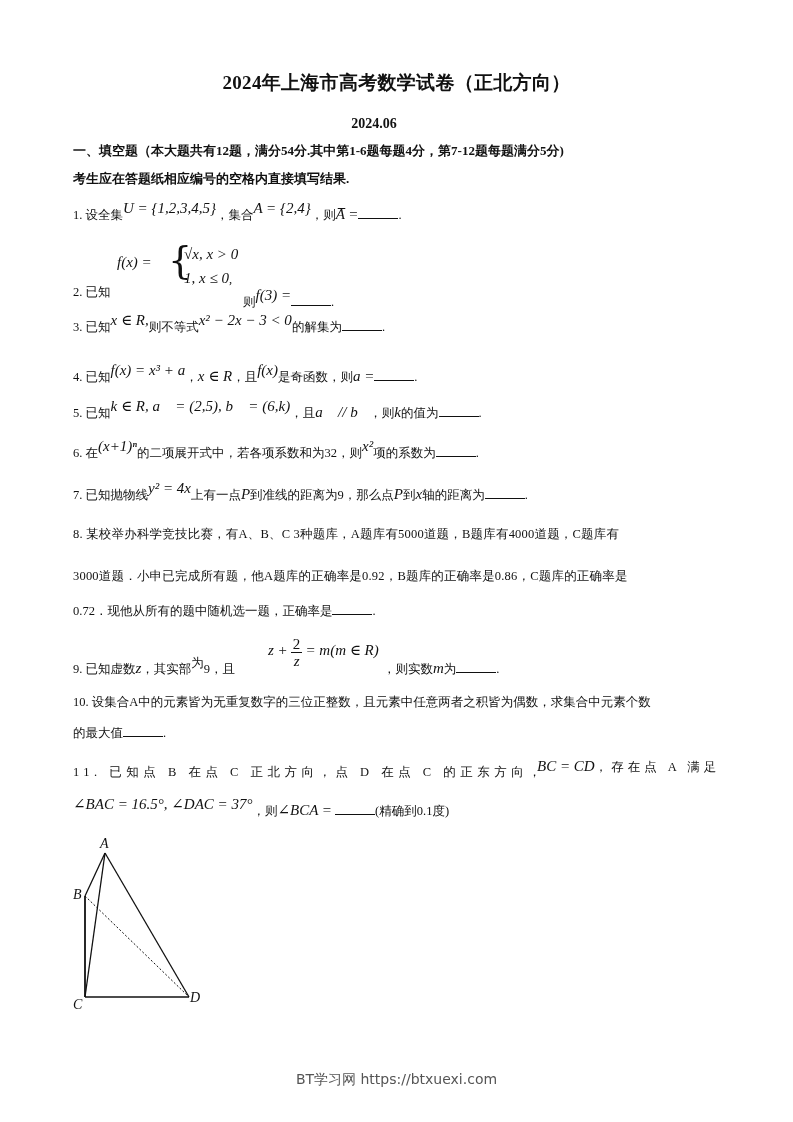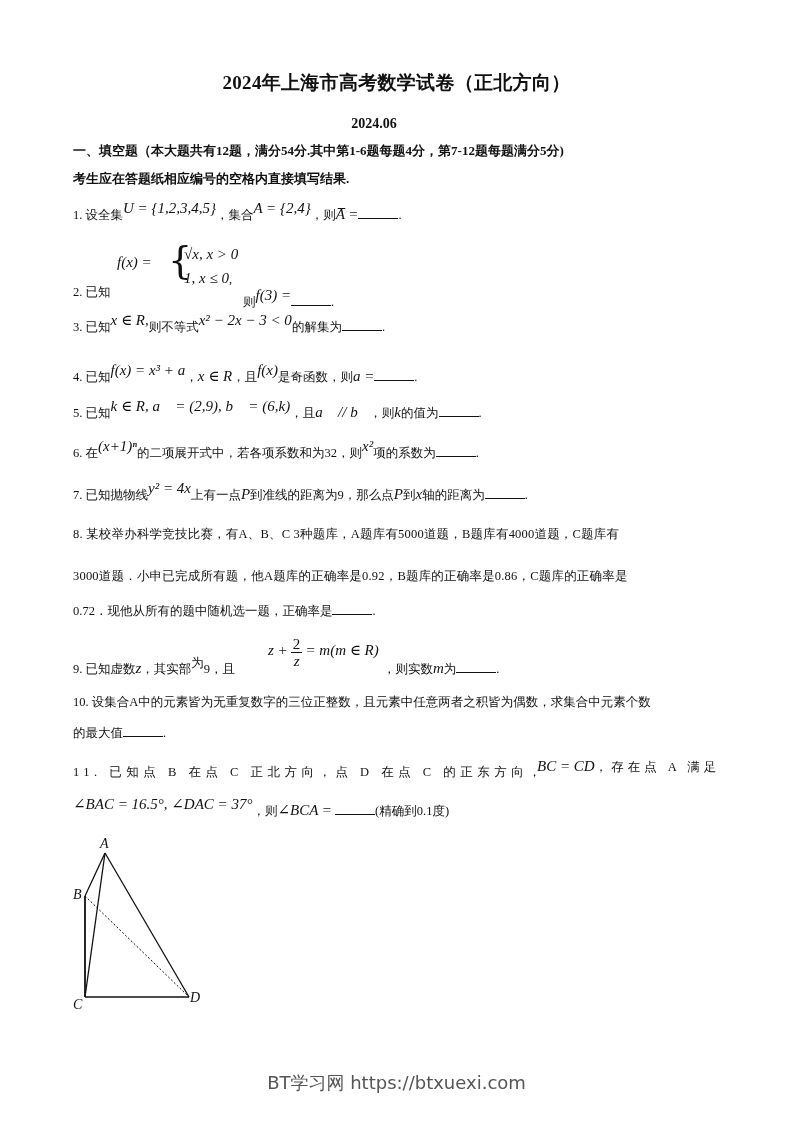--- a/index.html
+++ b/index.html
@@ -7,21 +7,21 @@
          font-family: "Liberation Serif", "DejaVu Serif", serif; color: #111; }
   .abs { position: absolute; white-space: nowrap; }
   .title { left: 0; width: 793px; top: 70px; text-align: center; font-size: 19px; font-weight: bold; letter-spacing: 0.3px; }
   .date { left: 0; width: 748px; top: 116px; text-align: center; font-size: 14px; font-weight: bold; }
   .sec { left: 73px; font-size: 13px; font-weight: bold; }
   .q { left: 73px; font-size: 12.5px; line-height: 16px; }
   .m { font-family: "Liberation Serif", "DejaVu Serif", serif; font-style: italic; font-size: 15px; }
   .mn { font-family: "Liberation Serif", "DejaVu Serif", serif; font-size: 15px; }
   .blank { display: inline-block; width: 40px; border-bottom: 1px solid #111; height: 12px; vertical-align: baseline; }
   .up { position: relative; top: -6px; }
-  .footer { left: 0; width: 793px; top: 1071px; text-align: center; font-family: "DejaVu Sans", sans-serif; font-size: 18px; color: #555; }
+  .footer { left: 0; width: 793px; top: 1071px; text-align: center; font-family: "DejaVu Sans", sans-serif; font-size: 14px; color: #555; }
   .frac { display: inline-block; text-align: center; vertical-align: middle; line-height: 16px; }
   .frac span { display: block; }
   .frac .num { border-bottom: 1px solid #111; padding: 0 2px; }
   .diag-label { font-family: "Liberation Serif", serif; font-style: italic; font-size: 14px; }
 </style>
 </head>
 <body>
 
 <div class="abs title">2024年上海市高考数学试卷（正北方向）</div>
 <div class="abs date">2024.06</div>
@@ -53,21 +53,21 @@
   <span>已知</span><span class="m up">x ∈ R,</span><span>则不等式</span><span class="m up">x² − 2x − 3 &lt; 0</span><span>的解集为</span><span class="blank"></span><span>.</span>
 </div>
 
 <div class="abs q" style="top:368px;">
   <span>4.</span>
   <span>已知</span><span class="m up">f(x) = x³ + a</span><span>，</span><span class="m">x ∈ R</span><span>，且</span><span class="m up">f(x)</span><span>是奇函数，则</span><span class="m">a =</span><span class="blank"></span><span>.</span>
 </div>
 
 <div class="abs q" style="top:404px;">
   <span>5.</span>
-  <span>已知</span><span class="m up">k ∈ R, a⃗ = (2,9), b⃗ = (6,k)</span><span>，且</span><span class="m">a⃗ // b⃗</span><span>，则</span><span class="m">k</span><span>的值为</span><span class="blank"></span><span>.</span>
+  <span>已知</span><span class="m up">k ∈ R, a⃗ = (2,5), b⃗ = (6,k)</span><span>，且</span><span class="m">a⃗ // b⃗</span><span>，则</span><span class="m">k</span><span>的值为</span><span class="blank"></span><span>.</span>
 </div>
 
 <div class="abs q" style="top:444px;">
   <span>6.</span>
   <span>在</span><span class="m up">(x+1)ⁿ</span><span>的二项展开式中，若各项系数和为32，则</span><span class="m up">x²</span><span>项的系数为</span><span class="blank"></span><span>.</span>
 </div>
 
 <div class="abs q" style="top:486px;">
   <span>7.</span>
   <span>已知抛物线</span><span class="m up">y² = 4x</span><span>上有一点</span><span class="m">P</span><span>到准线的距离为9，那么点</span><span class="m">P</span><span>到</span><span class="m">x</span><span>轴的距离为</span><span class="blank"></span><span>.</span>

